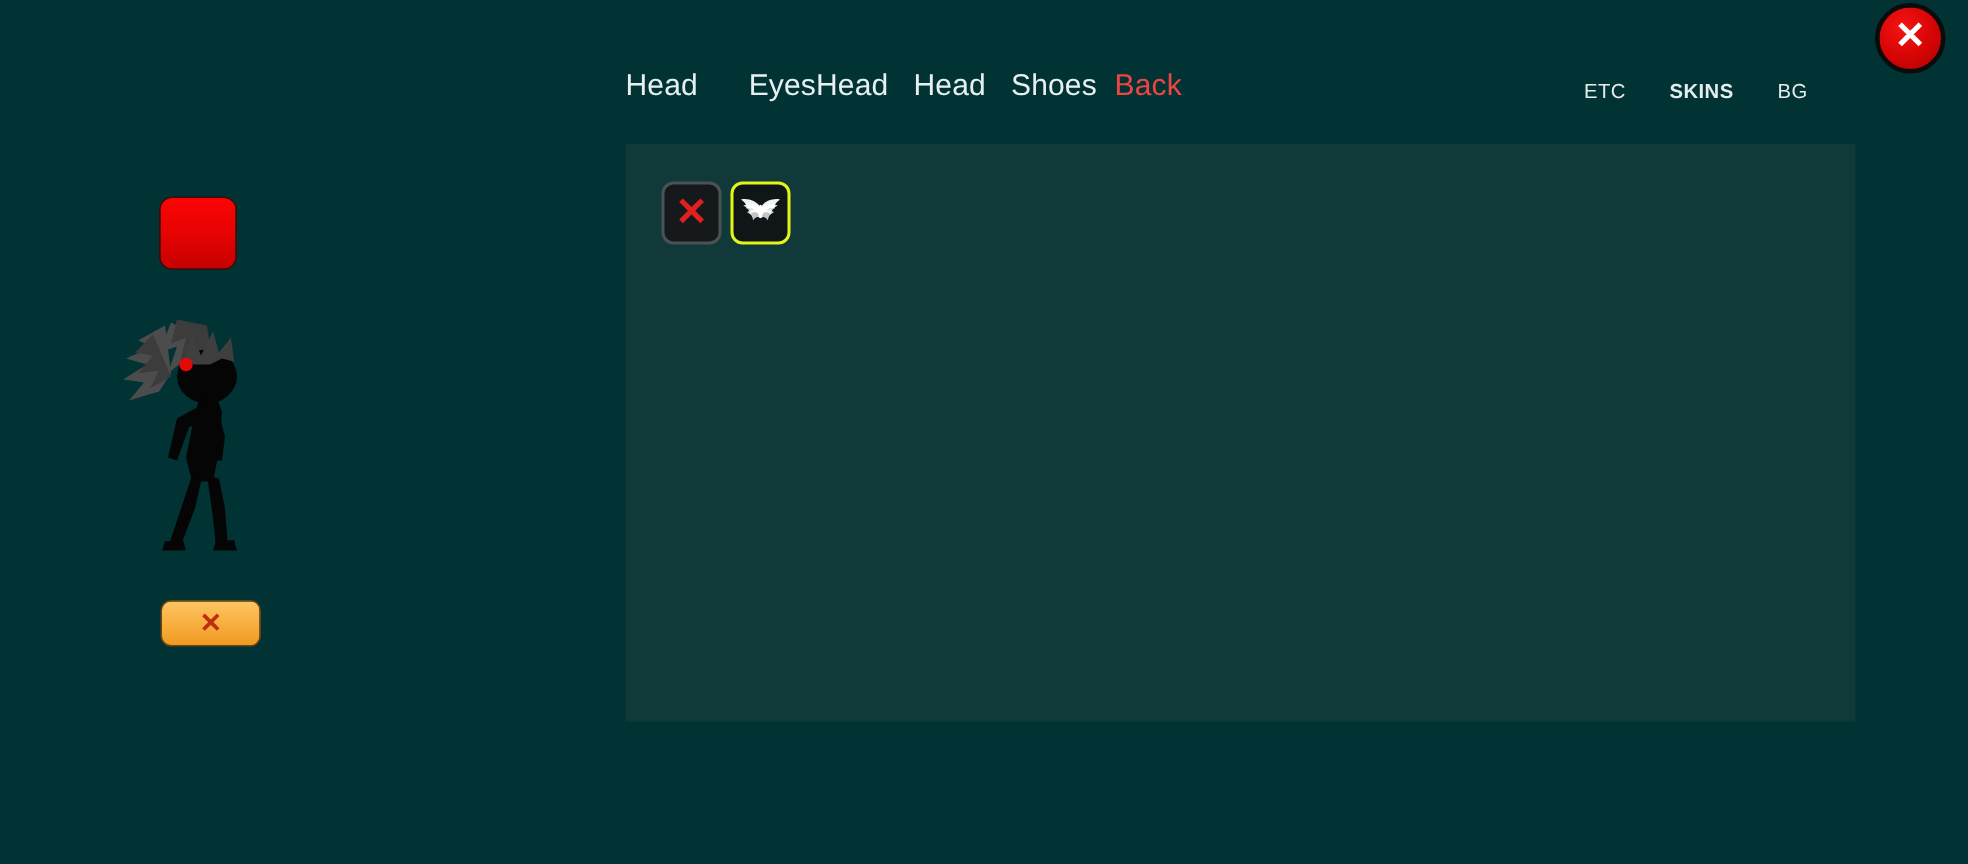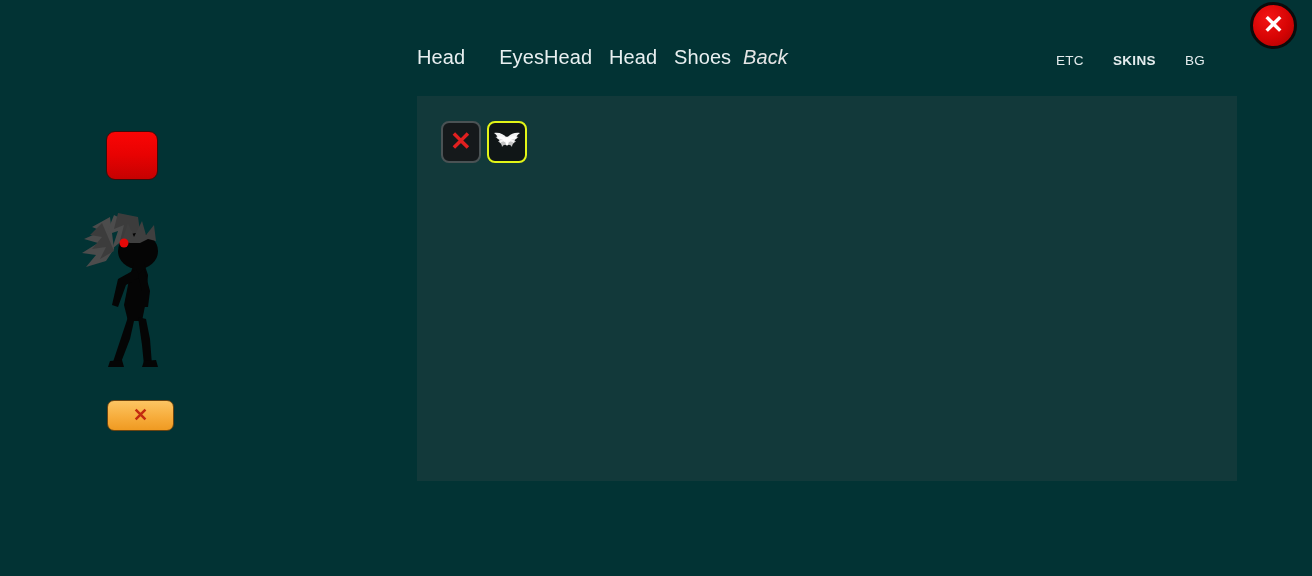--- a/index.html
+++ b/index.html
@@ -31,21 +31,21 @@
     letter-spacing: 0.1px;
     cursor: pointer;
     white-space: nowrap;
     line-height: 20px;
   }
   .nav-item.sp-head   { width: 67px; }
   .nav-item.sp-eyes   { width: 60px; text-align: right; }
   .nav-item.sp-mouth  { width: 65px; }
   .nav-item.sp-hands  { width: 65px; }
   .nav-item.sp-shoes  { width: 69px; }
-  .nav-item.back      { color: #e5e5e5; font-style: italic; }
+  .nav-item.back      { color: #ef4444; }
 
   .nav-right {
     position: absolute;
     top: 51px;
     left: 1056px;
     height: 20px;
     display: flex;
     align-items: flex-start;
   }
   .nav-right .nav-item {

